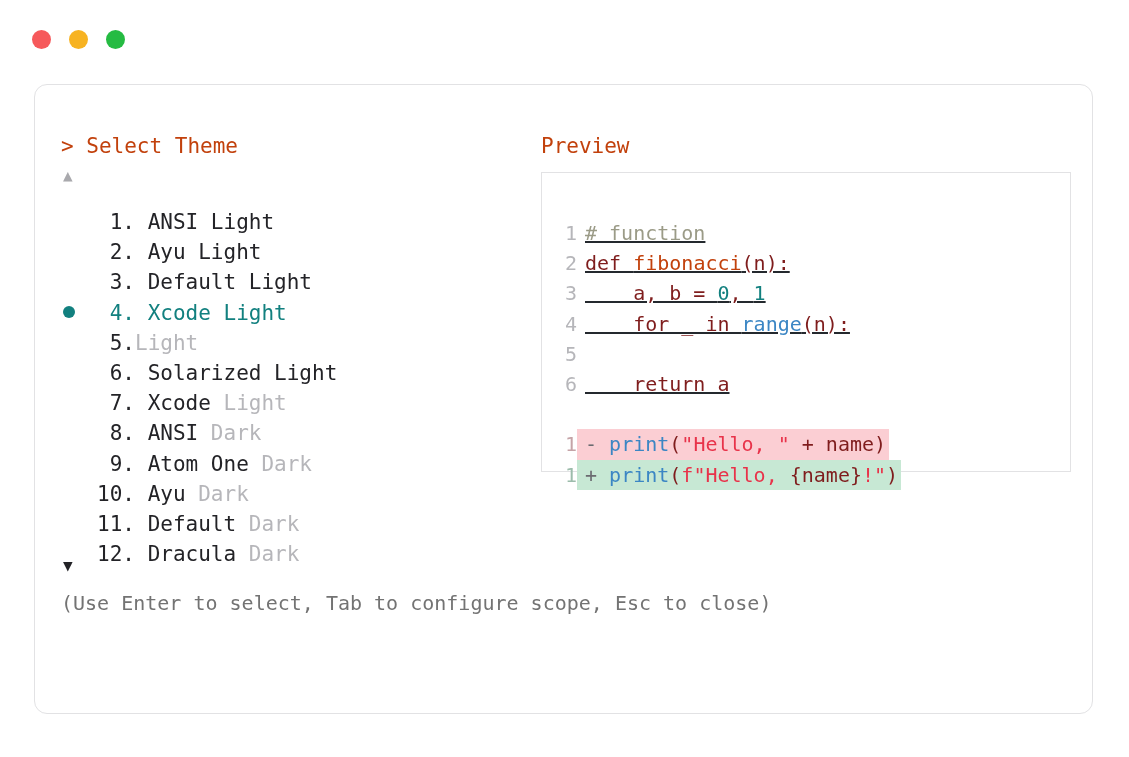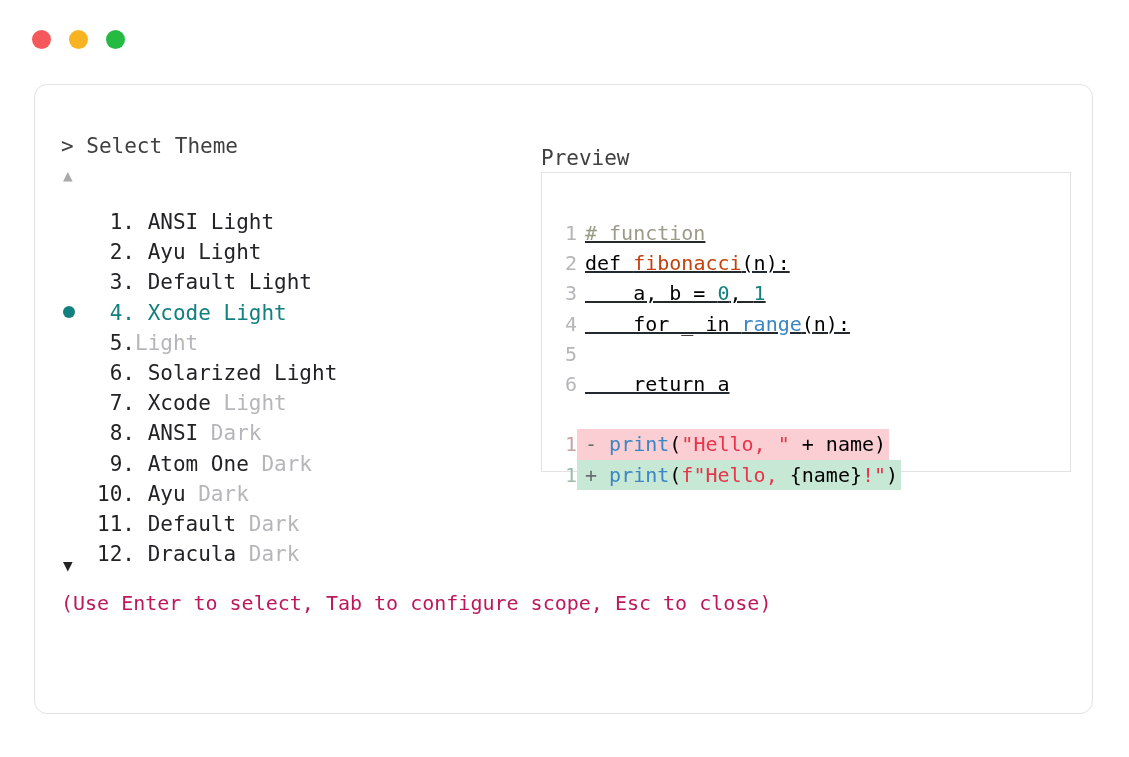--- a/index.html
+++ b/index.html
@@ -55,28 +55,28 @@
   
   .left-col {
     position: absolute;
     left: 26px;
     top: 48px;
     width: 470px;
   }
   .right-col {
     position: absolute;
     left: 506px;
-    top: 60px;
+    top: 48px;
     width: 530px;
   }
 
   .section-title {
     font-size: 21px;
     line-height: 26px;
-    color: #404040;
+    color: #c2410c;
     letter-spacing: 0px;
     white-space: pre;
   }
 
   .arrow {
     font-size: 16px;
     line-height: 22px;
     height: 22px;
     white-space: pre;
     padding-left: 2px;
@@ -127,21 +127,21 @@
   .theme-row.selected .theme-name { color: #12807f; }
   .suffix-muted { color: #b6b6ba; }
 
   
   .hint {
     position: absolute;
     left: 26px;
     top: 505px;
     font-size: 20px;
     line-height: 26px;
-    color: #be185d;
+    color: #737373;
     white-space: pre;
   }
 
   
   .preview-box {
     position: absolute;
     left: 506px;
     top: 87px;
     width: 530px;
     height: 300px;
@@ -178,21 +178,21 @@
     text-decoration: underline;
   }
   .code-gap { height: 30.2px; }
 
   
   .tok-comment { color: #9b9b87; }
   .tok-func    { color: #c2410c; }
   .tok-num     { color: #12807f; }
   .tok-builtin { color: #3b86c4; }
   .tok-str     { color: #e8334a; }
-  .tok-plain   { color: #000000; }
+  .tok-plain   { color: #7f1d1d; }
 
   
   .diff-line { display: flex; align-items: baseline; white-space: pre; height: 30.2px; }
   .diff-body { white-space: pre; padding-left: 8px; padding-right: 3px; }
   .diff-del .diff-body { background: #fbced3; }
   .diff-add .diff-body { background: #c7e8d4; }
   .diff-del .ln, .diff-add .ln { background: transparent; }
   .diff-del .ln { color: #c5a3a7; }
   .diff-add .ln { color: #9cbcab; }
   .diff-sign { color: #6b6b70; }

